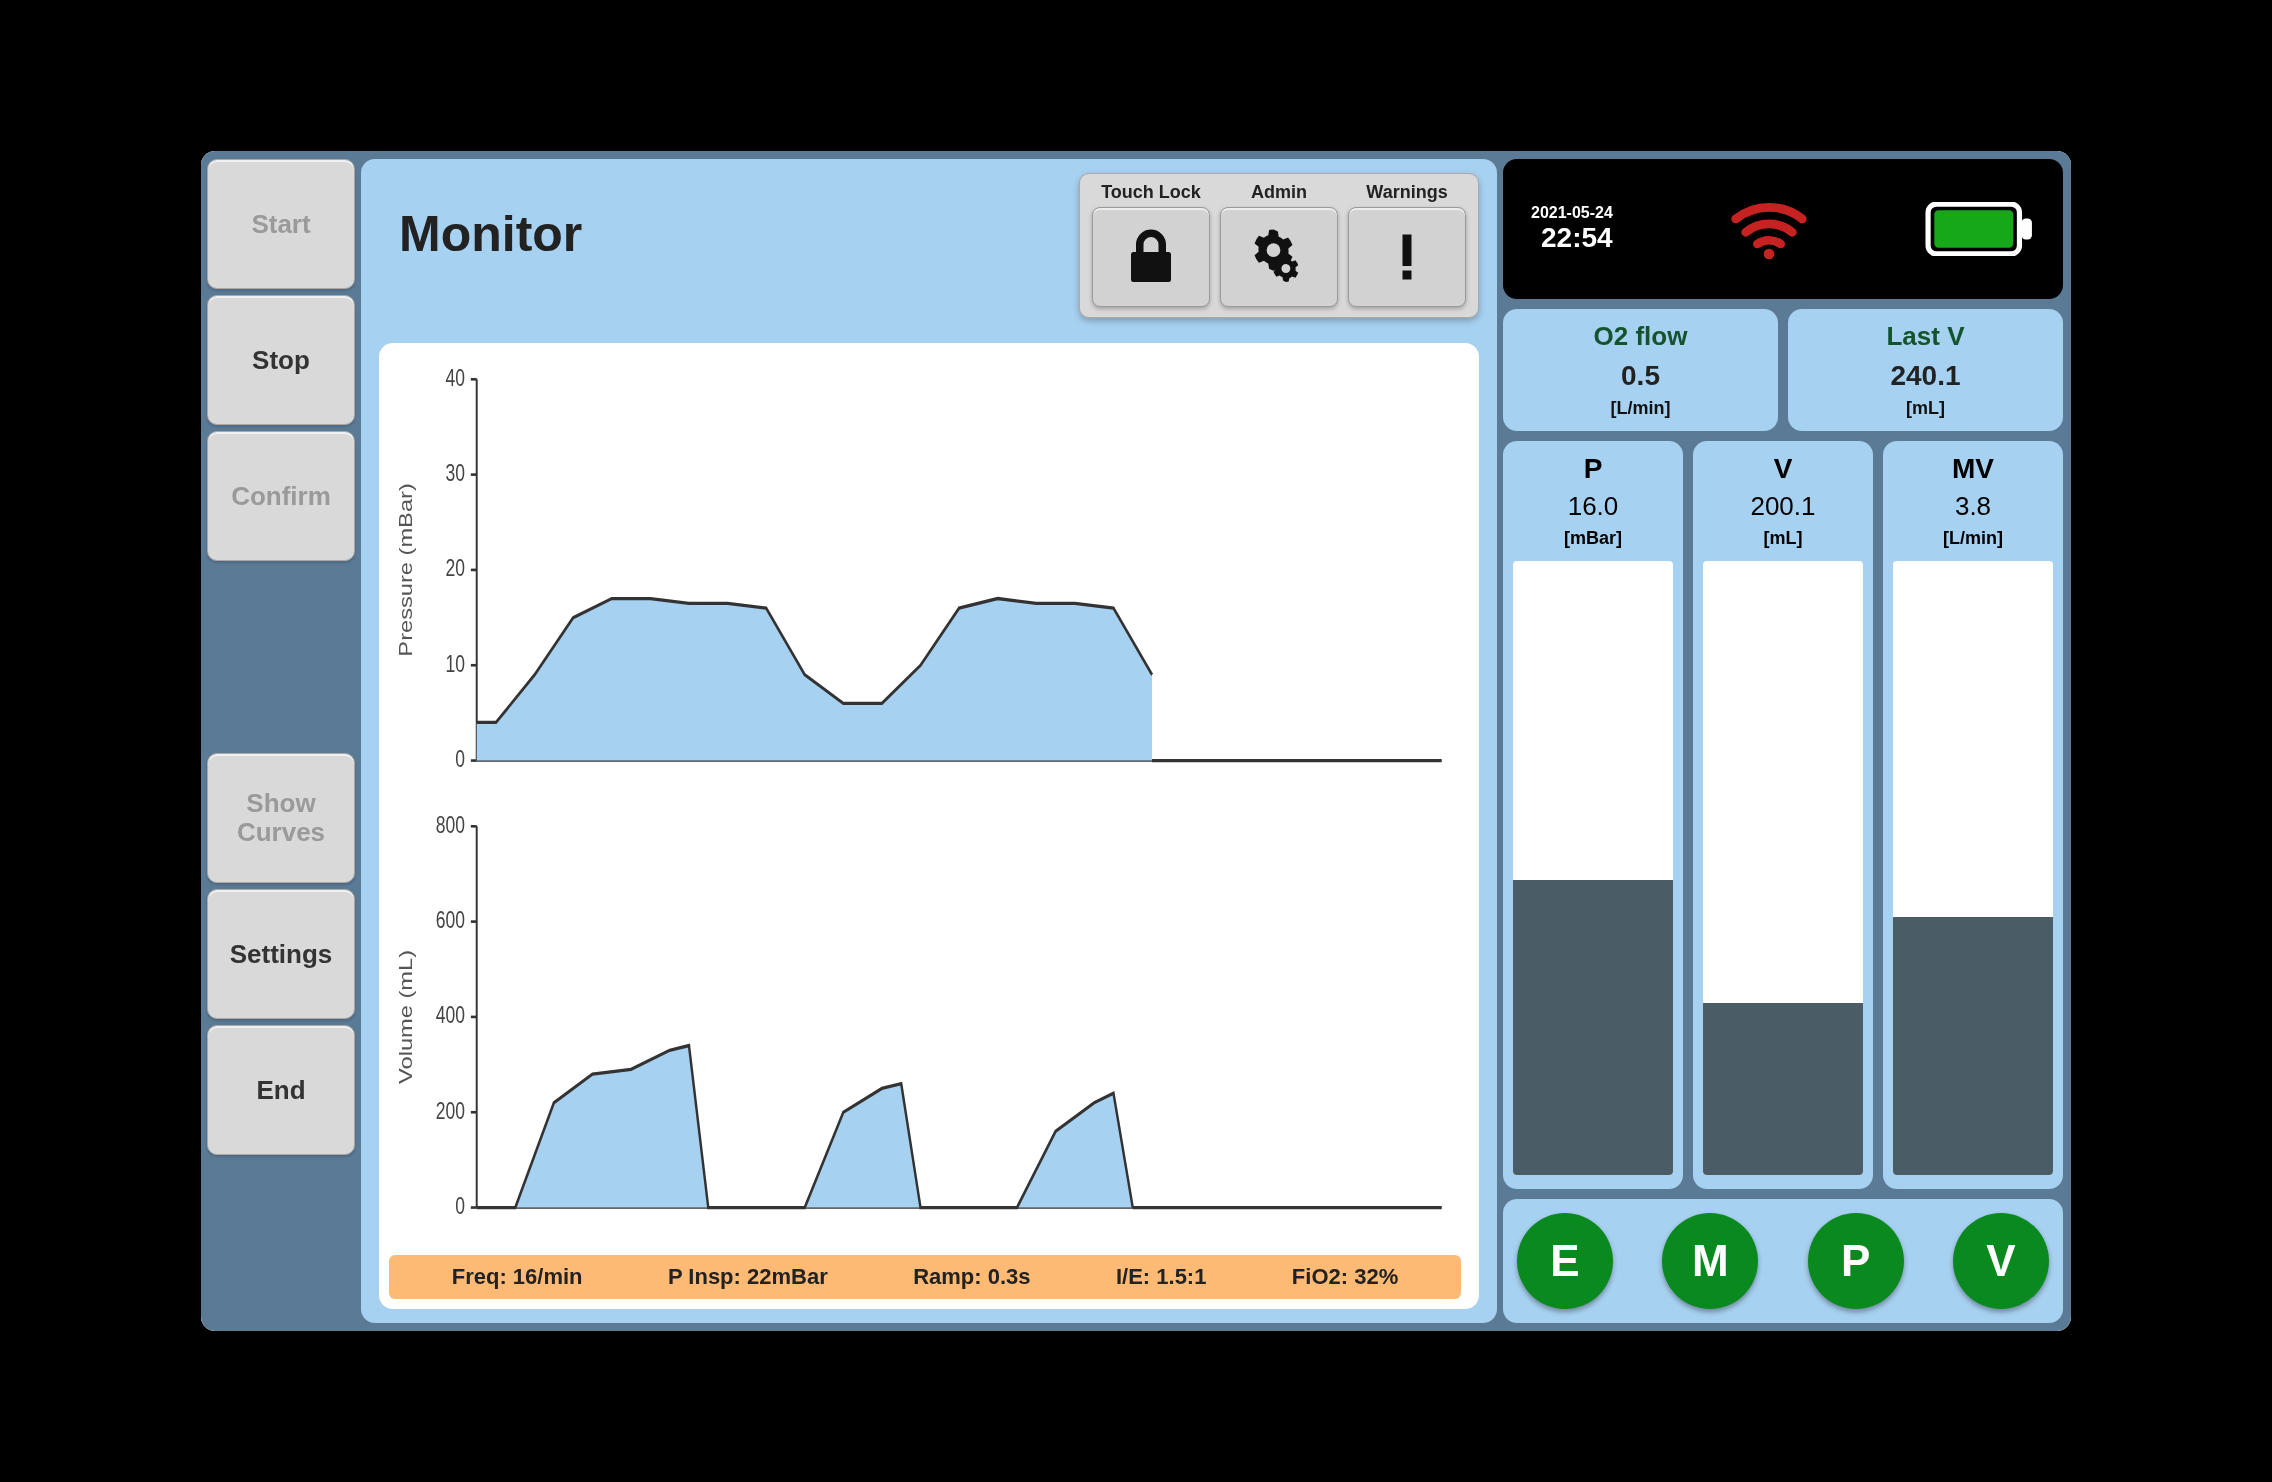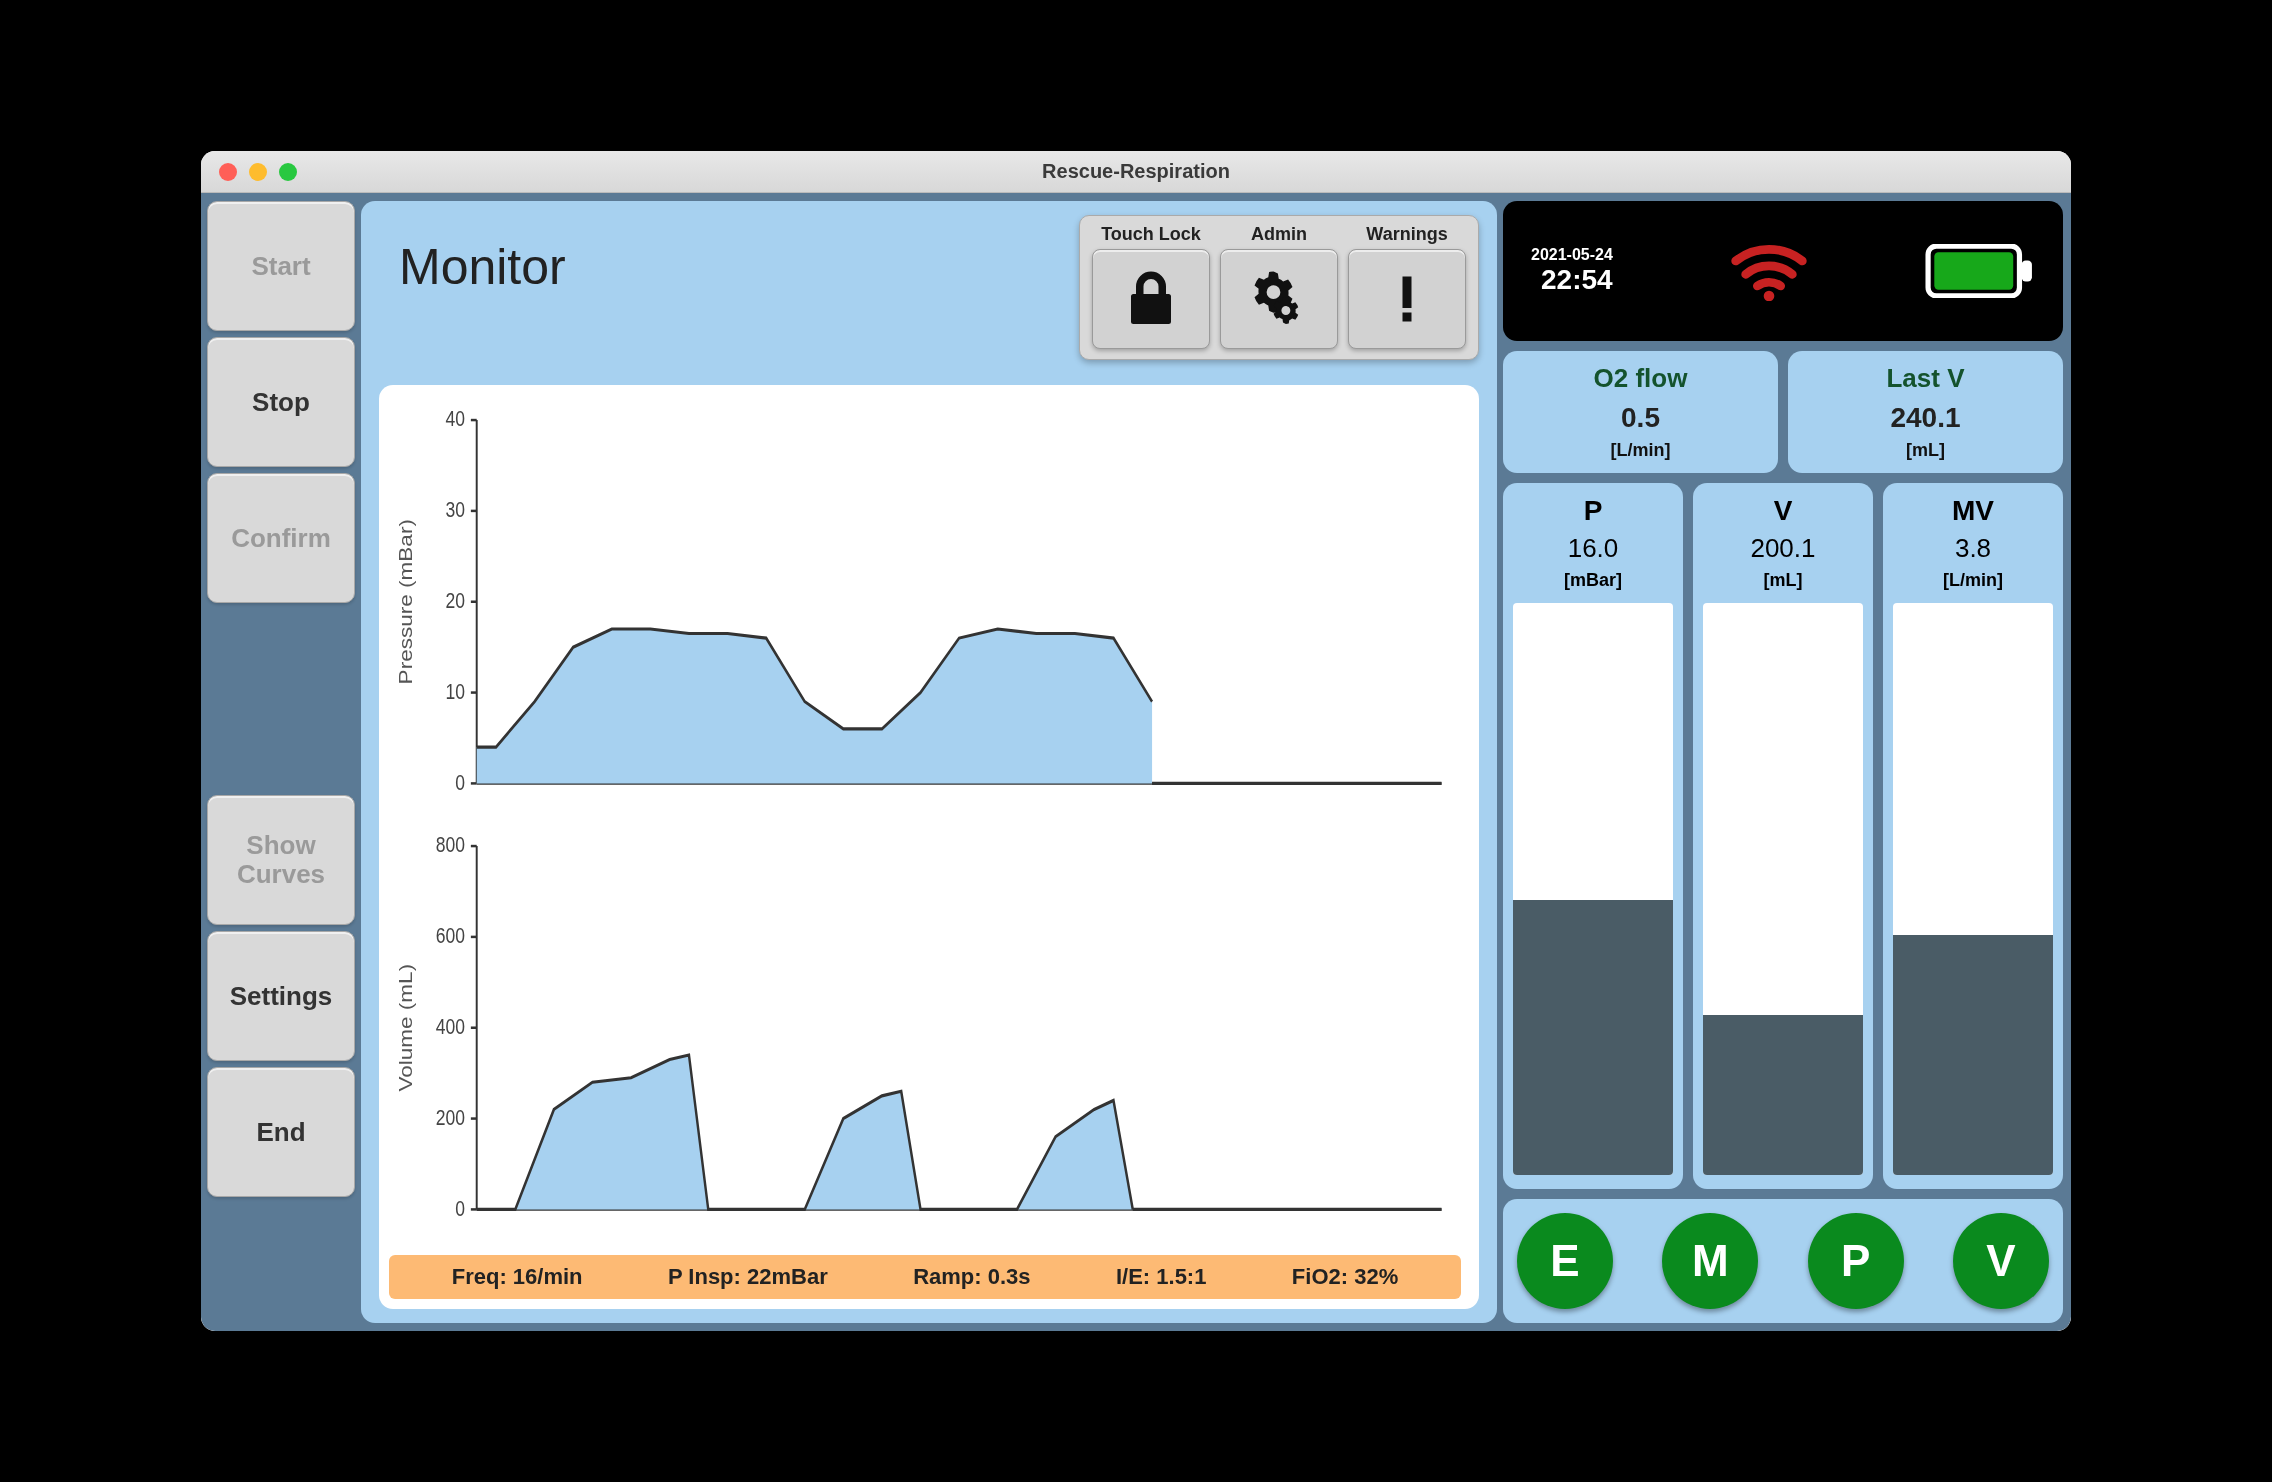--- a/index.html
+++ b/index.html
@@ -50,21 +50,21 @@
     height:130px; display:flex; align-items:center; justify-content:center;
     font-size:26px; font-weight:700; color:#333; text-align:center;
     box-shadow: inset 0 2px 0 rgba(255,255,255,0.6), 0 2px 3px rgba(0,0,0,0.15);
   }
   .sbtn.dis { color:#9a9a9a; }
   .main {
     flex:1; background:#a7d1f0; margin:8px 6px 8px 0; border-radius:14px;
     padding:14px 18px 14px 18px; display:flex; flex-direction:column;
   }
   .main-head { display:flex; align-items:flex-start; justify-content:space-between; height:170px;}
-  .main-title { font-size:50px; font-weight:400; color:#222; margin-top:23px; margin-left:20px;}
+  .main-title { font-size:50px; font-weight:700; color:#222; margin-top:32px; margin-left:20px;}
   .topbtns {
     background:#d9d9d9; border:1px solid #aaa; border-radius:10px;
     display:flex; gap:10px; padding:8px 12px 10px 12px;
     box-shadow: 0 3px 6px rgba(0,0,0,0.25);
   }
   .tbtn { width:118px; text-align:center; }
   .tbtn-label { font-size:18px; font-weight:700; color:#222; margin-bottom:4px;}
   .tbtn-box {
     width:118px; height:100px; background:#d2d2d2; border:1px solid #9a9a9a;
     border-radius:8px; display:flex; align-items:center; justify-content:center;
@@ -124,28 +124,20 @@
     align-items:center; justify-content:center;
     box-shadow: 0 3px 5px rgba(0,0,0,0.35);
   }
   svg .axis { stroke:#333; stroke-width:2; fill:none;}
   svg .ylab { font-size:18px; fill:#555;}
 </style>
 </head>
 <body>
 
 <div class="window">
-  <div class="titlebar">
-    <div class="traffic">
-      <div class="dot red"></div>
-      <div class="dot yellow"></div>
-      <div class="dot green"></div>
-    </div>
-    <div class="title">Rescue-Respiration</div>
-  </div>
 
   <div class="app">
 
     <div class="sidebar">
       <div class="sbtn dis">Start</div>
       <div class="sbtn">Stop</div>
       <div class="sbtn dis">Confirm</div>
       <div class="side-gap"></div>
       <div class="sbtn dis" style="white-space:pre-line; line-height:1.1;">Show
 Curves</div>

